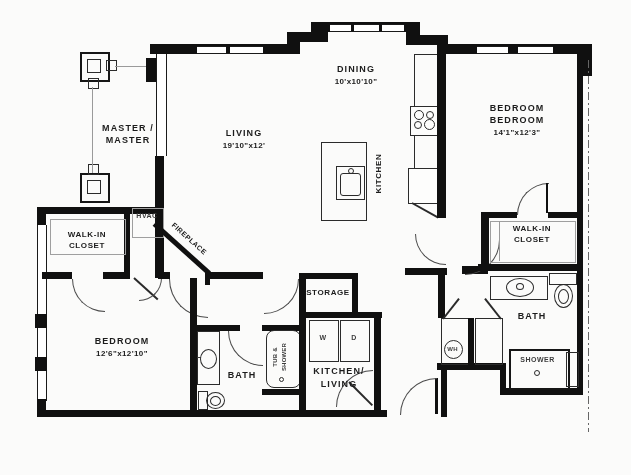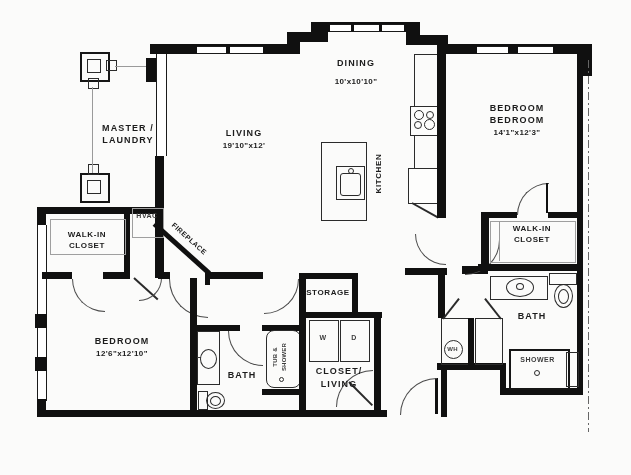--- a/index.html
+++ b/index.html
@@ -161,26 +161,26 @@
   <div class="ell" style="left:506px;top:278px;width:26px;height:17px"></div>
   <div class="ell" style="left:516px;top:283px;width:6px;height:5px"></div>
   <div class="box" style="left:549px;top:273px;width:26px;height:10px"></div>
   <div class="ell" style="left:554px;top:284px;width:17px;height:22px"></div>
   <div class="ell" style="left:558px;top:289px;width:9px;height:13px"></div>
   <div class="box2" style="left:509px;top:349px;width:57px;height:37px"></div>
   <div class="ell" style="left:534px;top:370px;width:4px;height:4px"></div>
   <div class="box" style="left:566px;top:352px;width:11px;height:33px"></div>
 
   <div class="lbl" style="left:93px;top:123px;width:70px">MASTER /</div>
-  <div class="lbl" style="left:93px;top:135px;width:70px">LAUNDRY</div>
+  <div class="lbl" style="left:93px;top:135px;width:70px">MASTER</div>
 
   <div class="lbl" style="left:204px;top:128px;width:80px">LIVING</div>
   <div class="lbl dim" style="left:204px;top:141px;width:80px">19'10"x12'</div>
 
-  <div class="lbl" style="left:316px;top:58px;width:80px">DINING</div>
+  <div class="lbl" style="left:316px;top:64px;width:80px">DINING</div>
   <div class="lbl dim" style="left:316px;top:77px;width:80px">10'x10'10"</div>
 
   <div class="lbl s8" style="left:344px;top:169px;width:70px;transform:rotate(-90deg)">KITCHEN</div>
 
   <div class="lbl" style="left:477px;top:103px;width:80px">BEDROOM</div>
   <div class="lbl" style="left:477px;top:115px;width:80px">BEDROOM</div>
   <div class="lbl dim" style="left:477px;top:128px;width:80px">14'1"x12'3"</div>
 
   <div class="lbl" style="left:82px;top:336px;width:80px">BEDROOM</div>
   <div class="lbl dim" style="left:82px;top:349px;width:80px">12'6"x12'10"</div>
@@ -189,21 +189,21 @@
   <div class="lbl" style="left:500px;top:311px;width:64px">BATH</div>
 
   <div class="lbl s8" style="left:57px;top:230px;width:60px">WALK-IN</div>
   <div class="lbl s8" style="left:57px;top:241px;width:60px">CLOSET</div>
 
   <div class="lbl s8" style="left:501px;top:224px;width:62px">WALK-IN</div>
   <div class="lbl s8" style="left:501px;top:235px;width:62px">CLOSET</div>
 
   <div class="lbl s8" style="left:297px;top:288px;width:62px">STORAGE</div>
 
-  <div class="lbl" style="left:303px;top:366px;width:72px">CLOSET/</div>
+  <div class="lbl" style="left:303px;top:366px;width:72px">KITCHEN/</div>
   <div class="lbl" style="left:303px;top:379px;width:72px">LIVING</div>
 
   <div class="lbl s7" style="left:131px;top:212px;width:32px">HVAC</div>
 
   <div class="lbl s7" style="left:152px;top:235px;width:74px;transform:rotate(42deg);color:#161616">FIREPLACE</div>
 
   <div class="lbl s6" style="left:252px;top:347px;width:58px;height:20px;transform:rotate(-90deg);line-height:1.5;color:#3c3c3c">
     <div>TUB &amp;</div>
     <div>SHOWER</div>
   </div>

